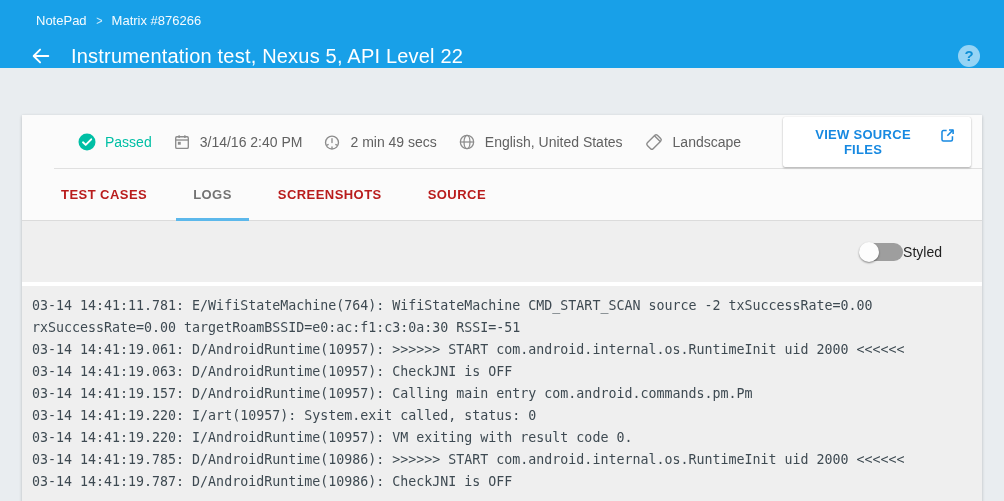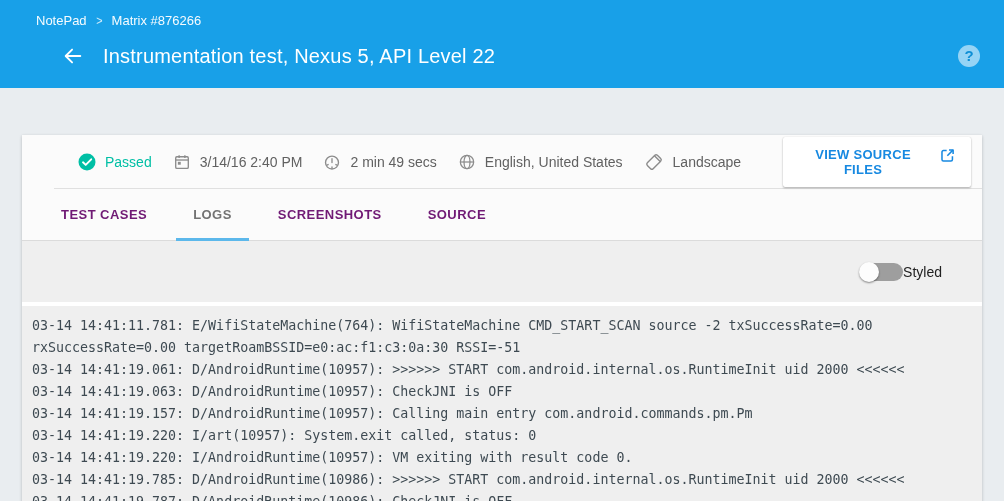--- a/index.html
+++ b/index.html
@@ -4,29 +4,29 @@
 <style>
   * { box-sizing: border-box; margin: 0; padding: 0; }
   html, body {
     width: 1004px; height: 501px; overflow: hidden;
     background: #E9EDF0;
     font-family: "Liberation Sans", sans-serif;
   }
 
   
   .app-header {
-    height: 88px; background: #18A0E8; color: #fff;
+    height: 68px; background: #18A0E8; color: #fff;
   }
   .breadcrumb {
     display: flex; align-items: center; gap: 9px;
     padding: 13px 0 0 36px; font-size: 13px;
   }
   .breadcrumb a { color: rgba(255,255,255,0.96); text-decoration: none; cursor: pointer; }
   .crumb-sep { font-size: 12px; color: rgba(255,255,255,0.8); transform: scale(0.9,1.1); }
-  .title-row { display: flex; align-items: center; padding: 15px 24px 0 28px; margin-left: 32px; }
+  .title-row { display: flex; align-items: center; padding: 15px 24px 0 28px; }
   .back-btn {
     background: none; border: none; width: 26px; height: 26px; padding: 0;
     margin-right: 17px; cursor: pointer; display: flex; align-items: center; justify-content: center;
   }
   .page-title { font-size: 20px; font-weight: 400; letter-spacing: 0.2px; color: #fff; }
   .help-btn {
     margin-left: auto; width: 22px; height: 22px; border-radius: 50%;
     background: rgba(255,255,255,0.55); color: #0E8FD6;
     font-size: 15px; font-weight: bold; line-height: 22px; text-align: center;
     cursor: pointer; user-select: none;
@@ -56,21 +56,21 @@
   }
 
   
   .tab-bar {
     display: flex; height: 52px; padding-left: 22px;
     background: #FBFBFB; border-bottom: 1px solid #DBDBDB;
   }
   .tab {
     position: relative; display: flex; align-items: center;
     padding: 0 17px; cursor: pointer;
-    font-size: 13px; font-weight: bold; letter-spacing: 0.45px; color: #701a75;
+    font-size: 13px; font-weight: bold; letter-spacing: 0.45px; color: #b91c1c;
     margin-right: 12px;
   }
   .tab.active { color: #737373; }
   .tab.active::after {
     content: ""; position: absolute; left: 0; right: 0; bottom: -1px;
     height: 3px; background: #5CB8EB;
   }
 
   
   .logs-toolbar {

